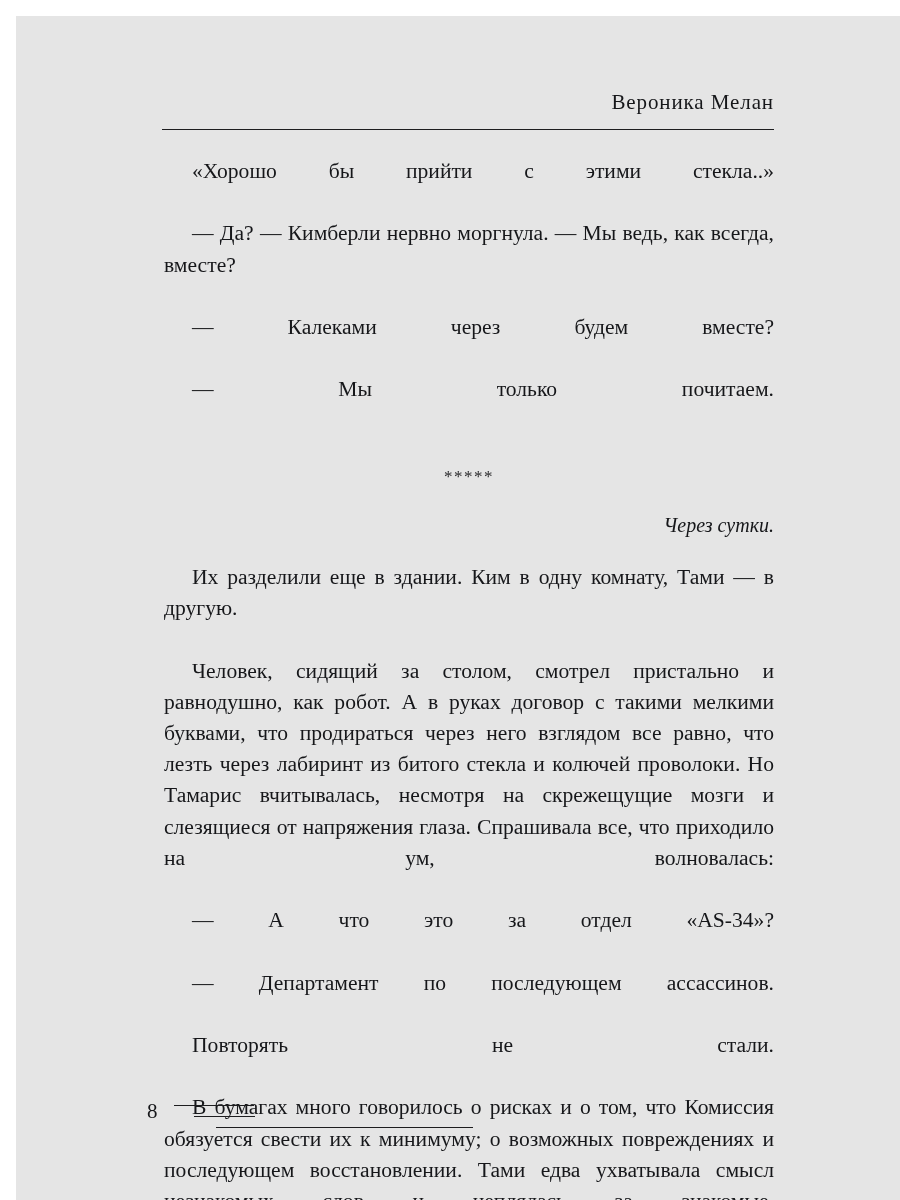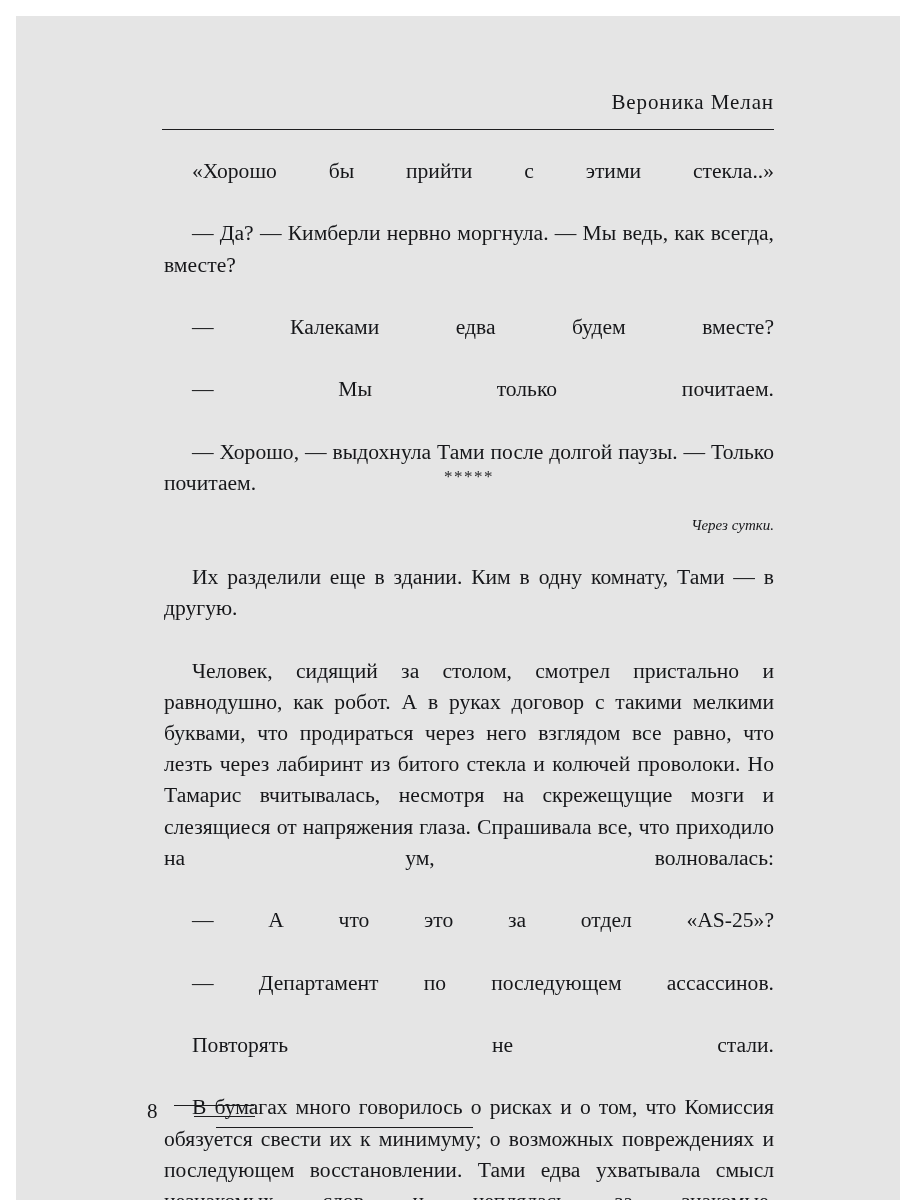--- a/index.html
+++ b/index.html
@@ -83,21 +83,21 @@
   }
 
   
   .timestamp {
     position: absolute;
     left: 148px;
     top: 494px;
     width: 610px;
     text-align: right;
     font-style: italic;
-    font-size: 15px;
+    font-size: 20px;
     line-height: 30px;
     color: #16171a;
   }
 
   
   .textblock-2 {
     position: absolute;
     left: 148px;
     top: 546px;
     width: 610px;
@@ -128,33 +128,32 @@
 
 <div class="page">
 
   <div class="running-head">Вероника Мелан</div>
 
   <div class="head-rule"></div>
 
   <div class="textblock">
     <p class="para">«Хорошо бы прийти с этими стекла..»</p>
     <p class="para">— Да? — Кимберли нервно моргнула. — Мы ведь, как всегда, вместе?</p>
-    <p class="para">— Калеками едва будем вместе?</p>
+    <p class="para">— Калеками через будем вместе?</p>
     <p class="para">— Мы только почитаем.</p>
-    <p class="para">— Хорошо, — выдохнула Тами после долгой паузы. — Только почитаем.</p>
   </div>
 
   <div class="divider">*****</div>
 
   <div class="timestamp">Через сутки.</div>
 
   <div class="textblock-2">
     <p class="para">Их разделили еще в здании. Ким в одну комнату, Тами — в другую.</p>
     <p class="para">Человек, сидящий за столом, смотрел пристально и равнодушно, как робот. А в руках договор с такими мелкими буквами, что продираться через него взглядом все равно, что лезть через лабиринт из битого стекла и колючей проволоки. Но Тамарис вчитывалась, несмотря на скрежещущие мозги и слезящиеся от напряжения глаза. Спрашивала все, что приходило на ум, волновалась:</p>
-    <p class="para">— А что это за отдел «AS-25»?</p>
+    <p class="para">— А что это за отдел «AS-34»?</p>
     <p class="para">— Департамент по последующем ассассинов.</p>
     <p class="para">Повторять не стали.</p>
     <p class="para">В бумагах много говорилось о рисках и о том, что Комиссия обязуется свести их к минимуму; о возможных повреждениях и последующем восстановлении. Тами едва ухватывала смысл незнакомых слов и цеплялась за знакомые.</p>
 
   </div>
 
   <div class="folio">8</div>
 
   <div class="foot-line l1"></div>
   <div class="foot-line l2"></div>

